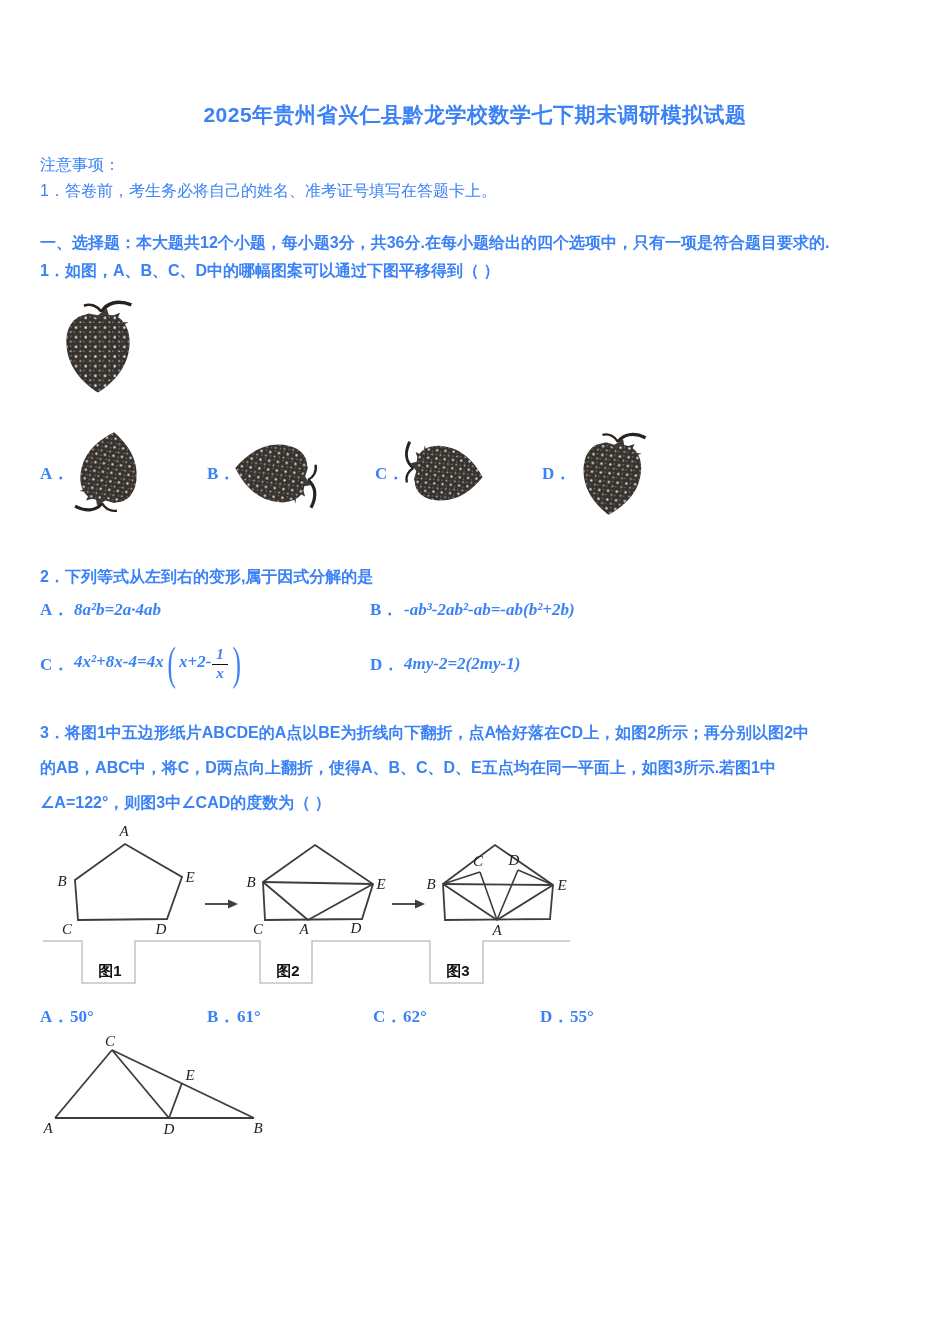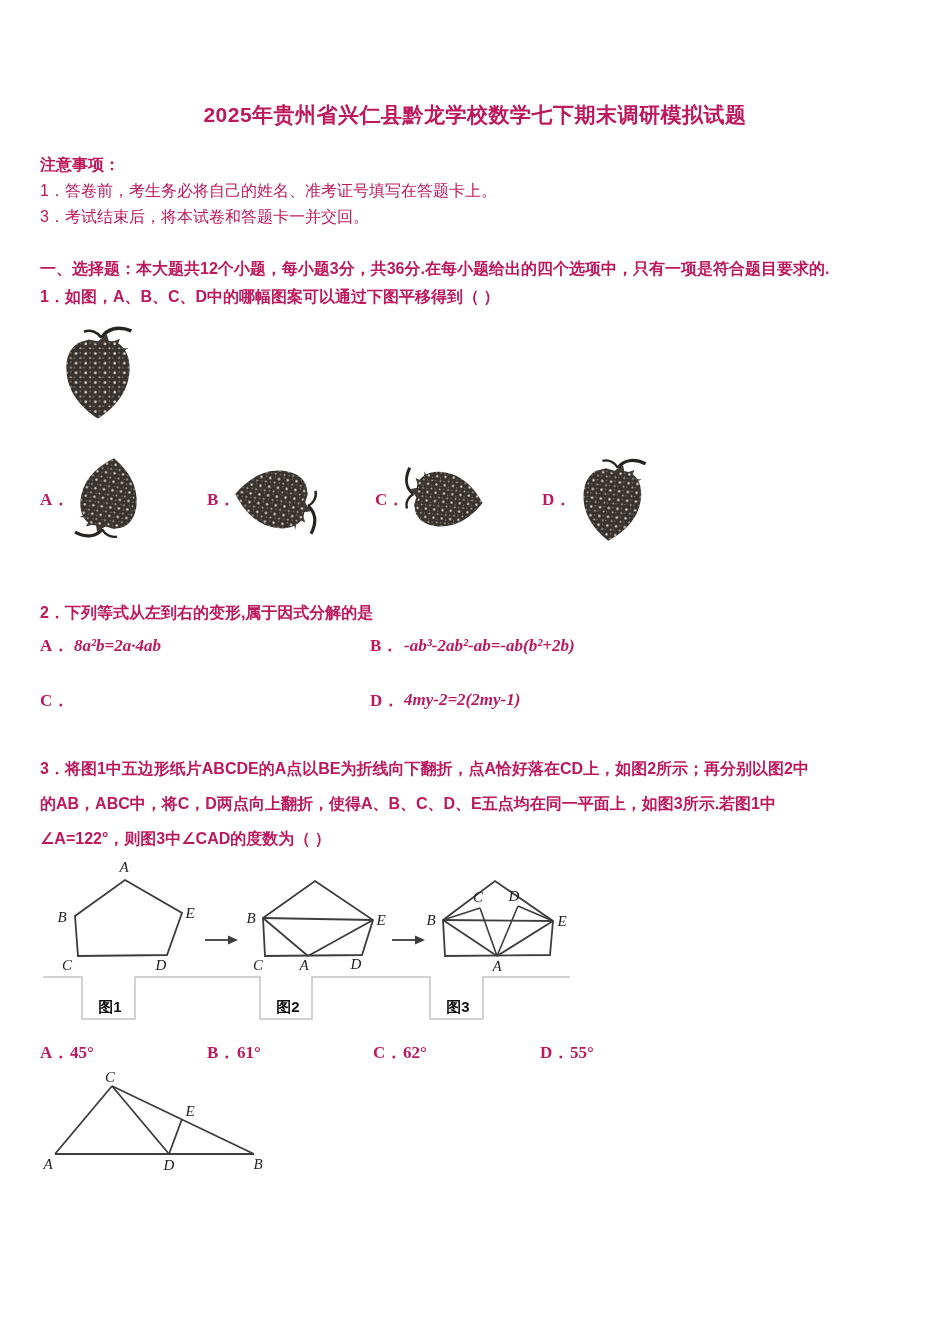--- a/index.html
+++ b/index.html
@@ -1,27 +1,27 @@
 <!DOCTYPE html>
 <html><head>
 <meta charset="utf-8">
 <style>
   html,body{margin:0;padding:0;background:#ffffff;}
   .page{
     width:950px;height:1344px;box-sizing:border-box;
     padding:100px 40px 0 40px;overflow:hidden;position:relative;
-    background:#ffffff;color:#be185d;
+    background:#ffffff;color:#3b82f6;
     font-family:"Liberation Sans","DejaVu Sans",sans-serif;
     font-size:16px;
   }
   .title{
     text-align:center;font-size:21px;font-weight:bold;line-height:30px;
     margin:0 0 22px 0;letter-spacing:0.5px;
   }
-  .notice-heading{font-weight:700;line-height:26px;}
+  .notice-heading{font-weight:400;line-height:26px;}
   .notice-item{font-weight:400;line-height:26px;}
   .section-heading{font-weight:bold;line-height:26px;margin-top:26px;}
   .q-text{font-weight:600;line-height:26px;margin-top:2px;}
   .q3-line{font-weight:700;line-height:35px;}
 
   
   .main-berry-wrap{margin:12px 0 0 14px;height:106px;}
   .berry{display:inline-block;}
   .q1-options{display:flex;align-items:center;margin-top:16px;height:110px;}
   .q1-cell{display:flex;align-items:center;}
@@ -80,21 +80,20 @@
     </g>
   </defs>
 </svg>
 
 <div class="page">
 
   <h1 class="title">2025年贵州省兴仁县黔龙学校数学七下期末调研模拟试题</h1>
 
   <div class="notice-heading">注意事项：</div>
   <div class="notice-item">1．答卷前，考生务必将自己的姓名、准考证号填写在答题卡上。</div>
-  <div class="notice-item">3．考试结束后，将本试卷和答题卡一并交回。</div>
 
   <div class="section-heading">一、选择题：本大题共12个小题，每小题3分，共36分.在每小题给出的四个选项中，只有一项是符合题目要求的.</div>
 
   <div class="q-text">1．如图，A、B、C、D中的哪幅图案可以通过下图平移得到（ ）</div>
 
   <div class="main-berry-wrap">
     <svg class="berry" width="88" height="101" viewBox="0 0 100 115">
         <use href="#berry-shape"></use>
       </svg>
   </div>
@@ -119,36 +118,39 @@
         </svg>
     </div>
     <div class="q1-cell d">
       <span class="opt-label">D．</span>
       <svg class="berry rot5" width="80" height="92" viewBox="0 0 100 115">
           <use href="#berry-shape"></use>
         </svg>
     </div>
   </div>
 
-  <div class="q-text" style="margin-top:46px">2．下列等式从左到右的变形,属于因式分解的是</div>
+  <div class="q-text" style="margin-top:36px">2．下列等式从左到右的变形,属于因式分解的是</div>
 
   <div class="q2-grid">
     <div class="q2-opt">
       <span class="opt-label">A．</span>
       <span class="math">8a²b=2a·4ab</span>
     </div>
     <div class="q2-opt">
       <span class="opt-label">B．</span>
       <span class="math">-ab³-2ab²-ab=-ab(b²+2b)</span>
     </div>
   </div>
 
   <div class="q2-grid q2-row2">
     <div class="q2-opt">
       <span class="opt-label">C．</span>
+      <span class="math">
+        <span>4x²+8x-4=4x</span><span class="bigparen">(</span><span>x+2-</span><span class="frac"><span class="num">1</span><span class="den">x</span></span><span class="bigparen">)</span>
+      </span>
     </div>
     <div class="q2-opt">
       <span class="opt-label">D．</span>
       <span class="math">4my-2=2(2my-1)</span>
     </div>
   </div>
 
   <div style="margin-top:14px">
     <div class="q3-line">3．将图1中五边形纸片ABCDE的A点以BE为折线向下翻折，点A恰好落在CD上，如图2所示；再分别以图2中</div>
     <div class="q3-line">的AB，ABC中，将C，D两点向上翻折，使得A、B、C、D、E五点均在同一平面上，如图3所示.若图1中</div>
@@ -206,21 +208,21 @@
 
     <path d="M3,121 H42 V163 H95 V121 H220 V163 H272 V121 H390 V163 H443 V121 H530" fill="none" stroke="#c4c4c4" stroke-width="1.5"></path>
     <text class="fig-caption" x="70" y="156" text-anchor="middle">图1</text>
     <text class="fig-caption" x="248" y="156" text-anchor="middle">图2</text>
     <text class="fig-caption" x="418" y="156" text-anchor="middle">图3</text>
   </svg>
 
   <div class="q3-options">
     <div class="q3-opt">
       <span class="opt-label">A．</span>
-      <span class="value">45°</span>
+      <span class="value">50°</span>
     </div>
     <div class="q3-opt">
       <span class="opt-label">B．</span>
       <span class="value">61°</span>
     </div>
     <div class="q3-opt">
       <span class="opt-label">C．</span>
       <span class="value">62°</span>
     </div>
     <div class="q3-opt">

